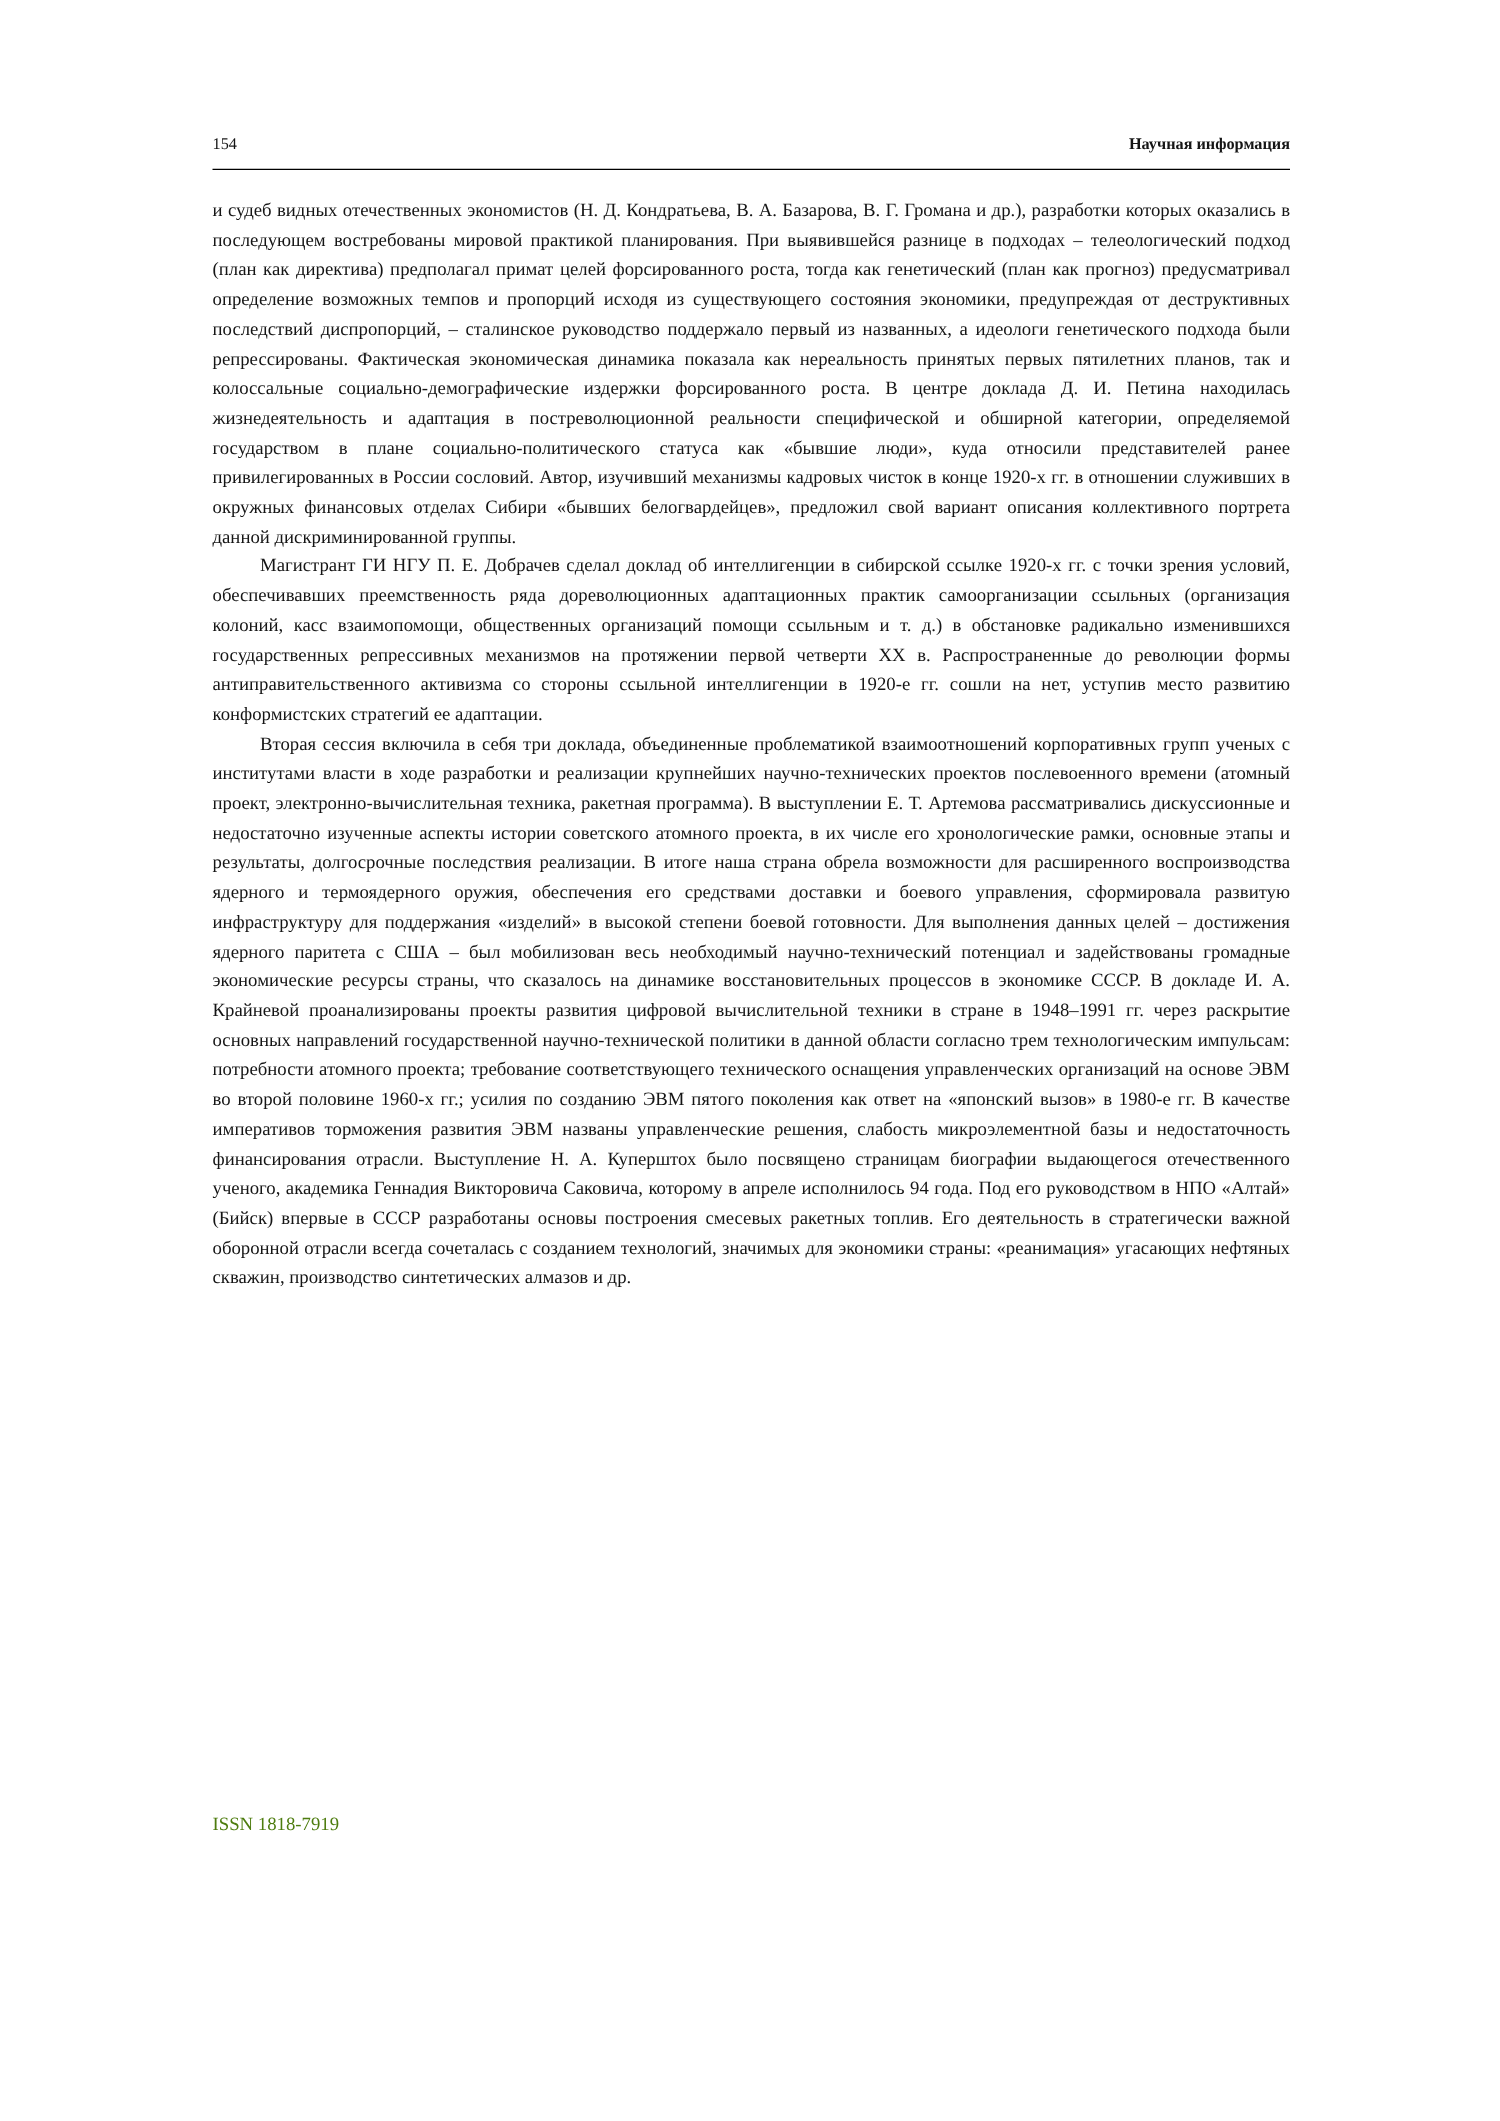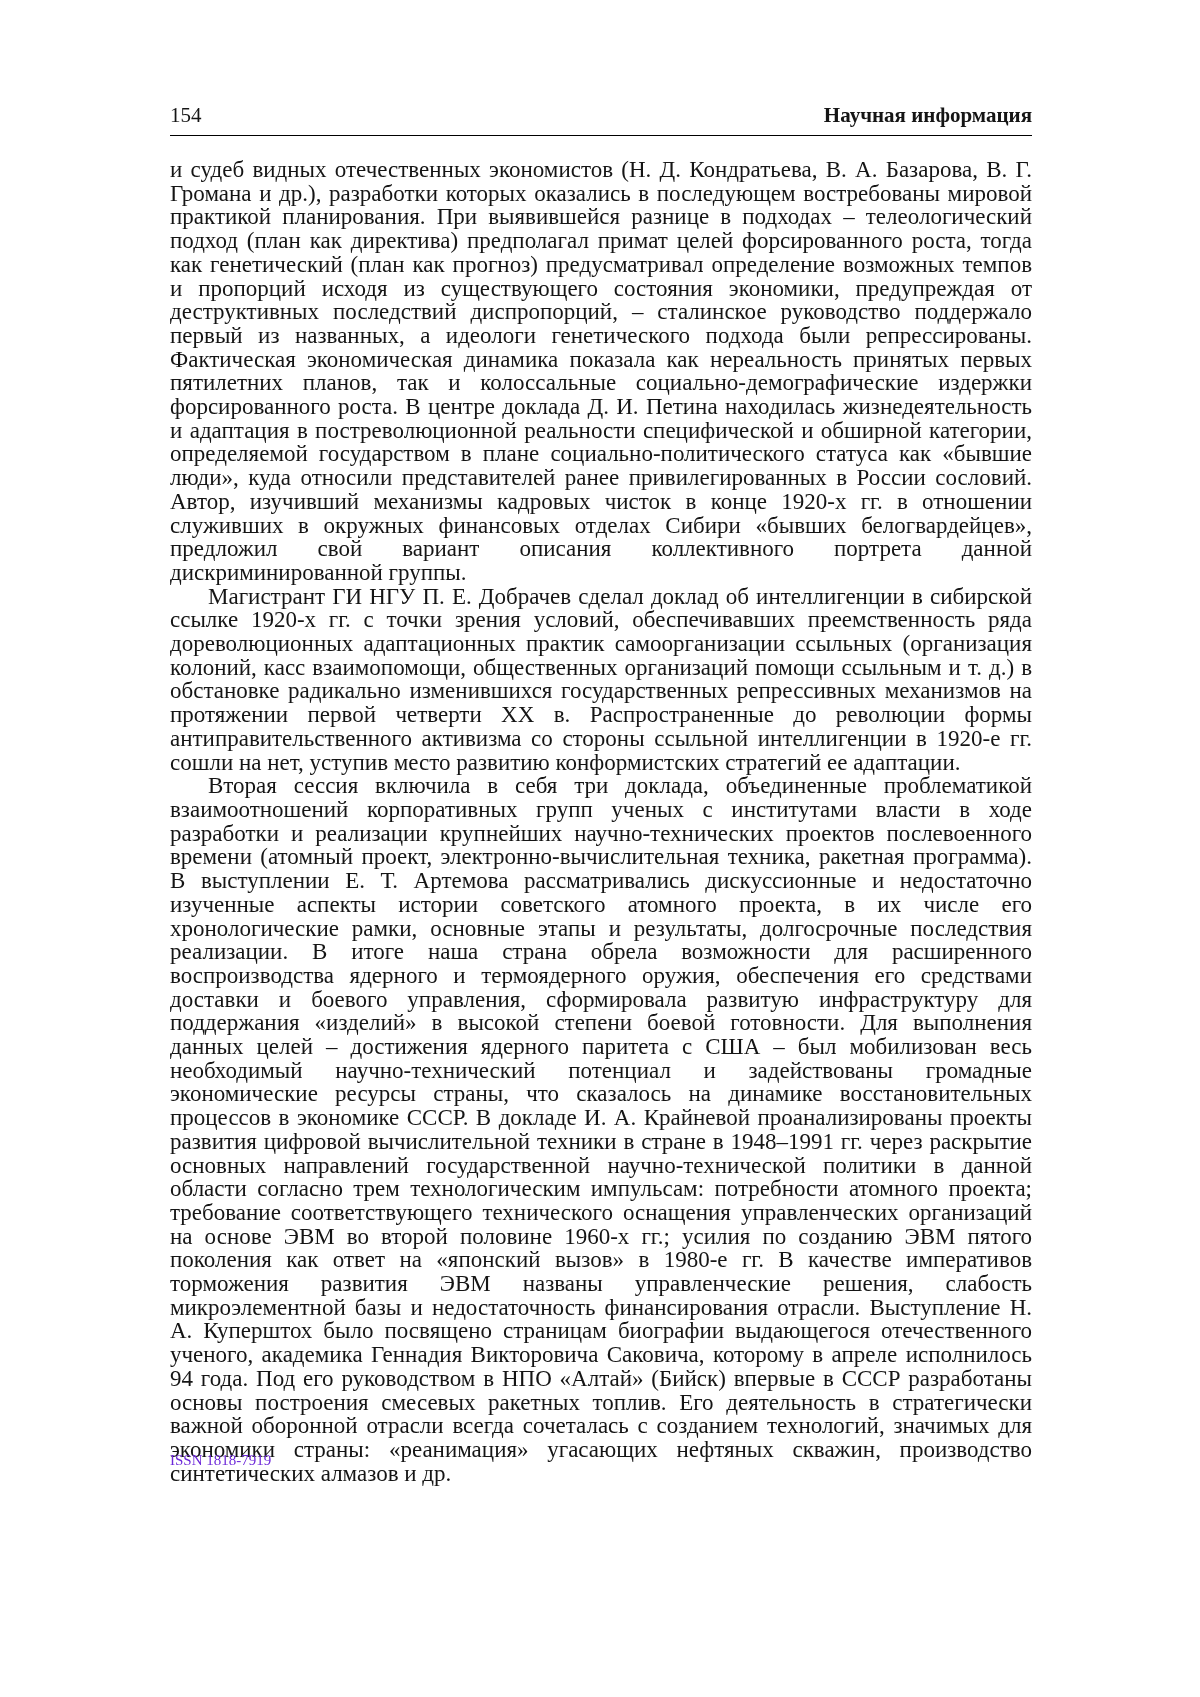--- a/index.html
+++ b/index.html
@@ -14,21 +14,21 @@
     background: #ffffff;
     font-family: "Liberation Serif", "DejaVu Serif", serif;
     color: #151515;
     overflow: hidden;
   }
   .page-header {
     position: absolute;
     top: 104px;
     left: 170px;
     width: 862px;
-    font-size: 21px;
+    font-size: 13px;
     line-height: 22px;
   }
   .page-number {
     position: absolute;
     left: 0;
     top: 0;
     font-weight: normal;
   }
   .running-title {
     display: block;
@@ -40,41 +40,41 @@
     top: 135px;
     left: 170px;
     width: 862px;
     border-top: 1.6px solid #000000;
   }
   .body-text {
     position: absolute;
     top: 158px;
     left: 170px;
     width: 862px;
-    font-size: 23px;
+    font-size: 15px;
     line-height: 23.7px;
     text-align: justify;
   }
   .para {
     margin: 0;
     text-indent: 38px;
     hyphens: auto;
     -webkit-hyphens: auto;
   }
   .para.no-indent {
     text-indent: 0;
   }
   .page-footer {
     position: absolute;
     top: 1448px;
     left: 170px;
     width: 862px;
     font-size: 15px;
     line-height: 25.5px;
-    color: #6d28d9;
+    color: #4d7c0f;
   }
 </style>
 </head>
 <body>
 
 <div class="page">
 
   <header class="page-header">
     <span class="page-number">154</span>
     <span class="running-title">Научная информация</span>

